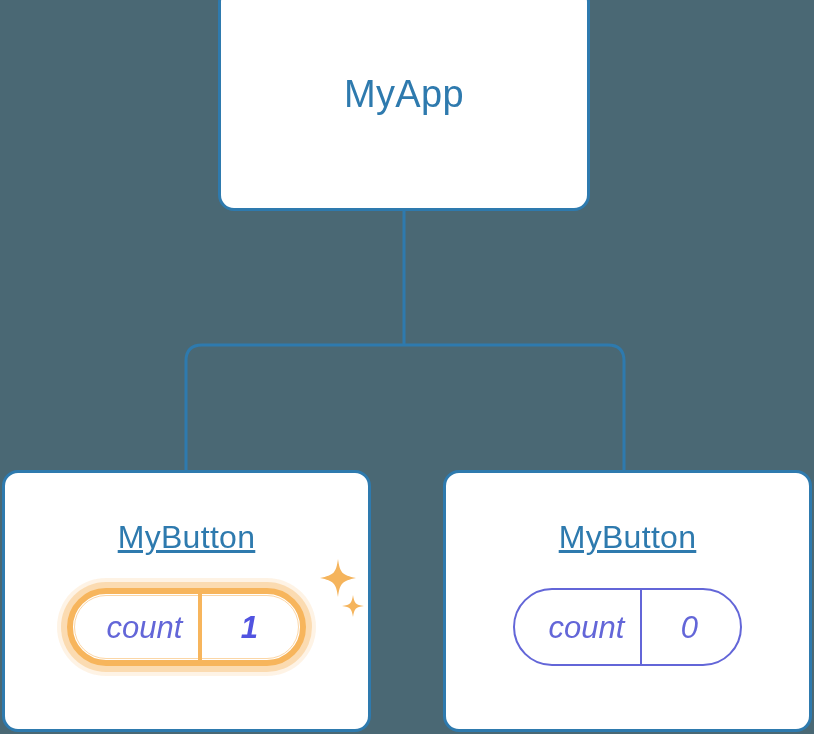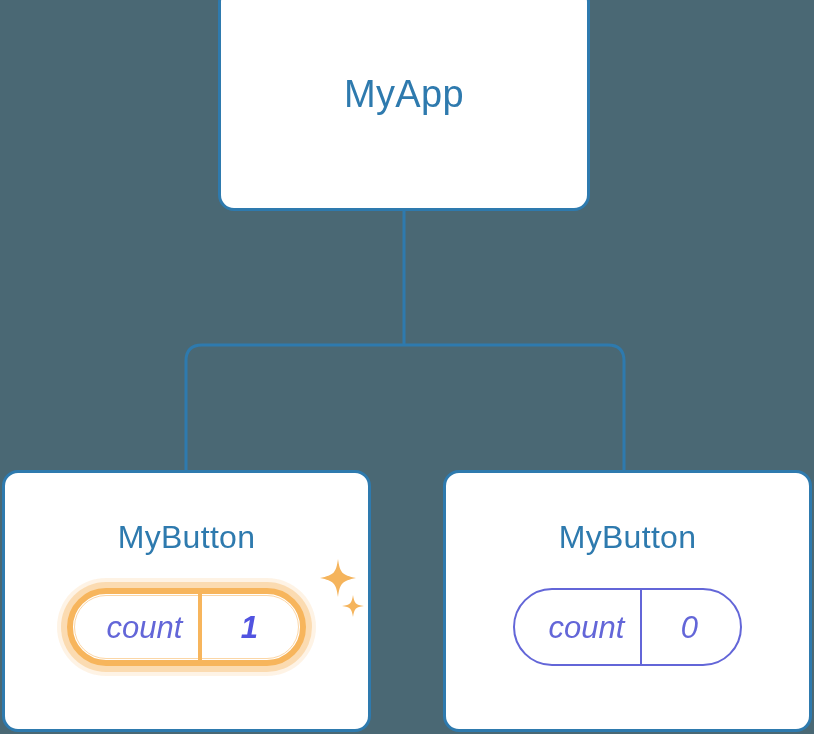--- a/index.html
+++ b/index.html
@@ -78,20 +78,21 @@
   }
   #card-child-1 {
     left: 443px;
     top: 470px;
     width: 369px;
     height: 262px;
   }
   .card-child .card-title {
     top: 46px;
     font-size: 32px;
+    text-decoration: underline;
   }
 
   
   .pill-wrap {
     position: absolute;
     left: 0;
     right: 0;
     top: 106px;
     display: flex;
     justify-content: center;

